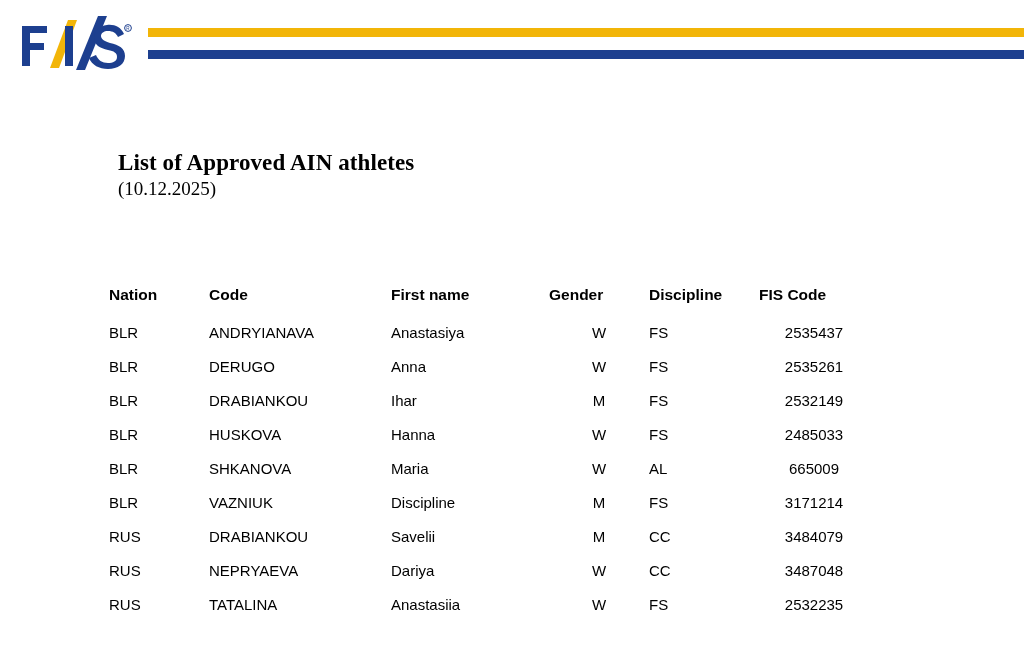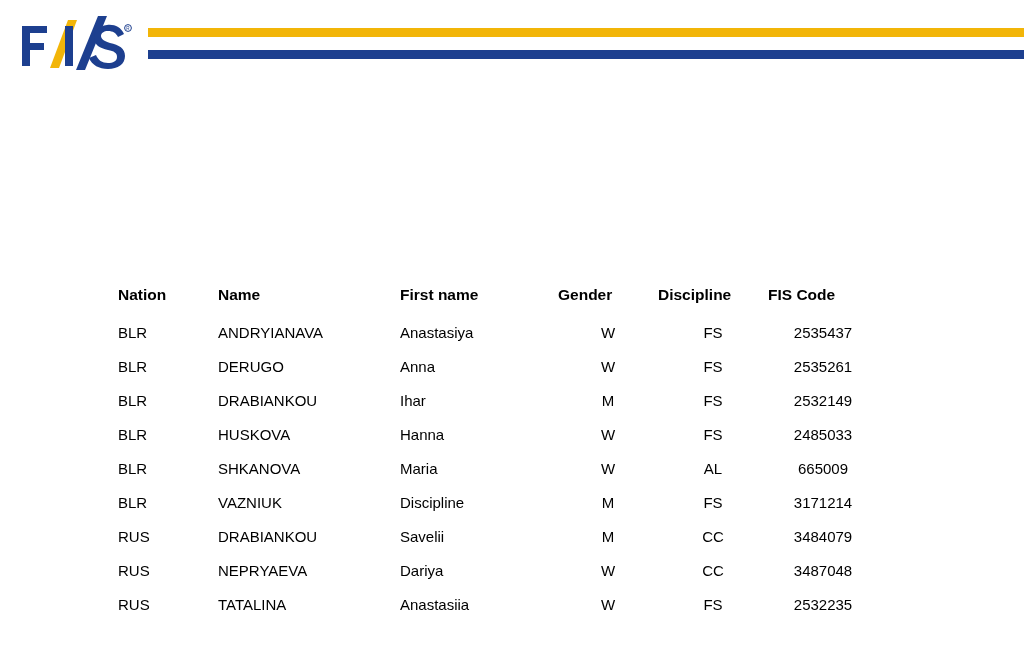--- a/index.html
+++ b/index.html
@@ -71,21 +71,21 @@
   .doc-date {
     font-family: "Liberation Serif", serif;
     font-size: 19px;
     line-height: 22px;
     margin: 2px 0 0 0;
   }
 
   
   .table-wrap {
     position: absolute;
-    left: 118px;
+    left: 109px;
     top: 286px;
     width: 790px;
   }
   table.athletes {
     border-collapse: collapse;
     width: 760px;
     font-size: 15.5px;
   }
   table.athletes th {
     font-weight: bold;
@@ -101,21 +101,21 @@
   }
   
   .col-nation      { width: 100px; }
   .col-name        { width: 182px; }
   .col-firstname   { width: 158px; margin-left: 16px; }
   .col-gender      { width: 100px; text-align: center; }
   .col-discipline  { width: 110px; text-align: center; margin-top: 20px; }
   .col-fiscode     { width: 110px; text-align: right; }
 
   th.col-gender, td.col-gender { text-align: center; }
-  th.col-discipline, td.col-discipline { text-align: center; }
+  th.col-discipline, td.col-discipline { text-align: left; }
   th.col-fiscode, td.col-fiscode { text-align: center; }
   th.col-gender { padding-left: 4px; }
   th.col-discipline { padding-left: 6px; }
 </style>
 </head>
 <body>
 
 <div class="header">
 
   <div class="logo">
@@ -136,28 +136,30 @@
     </svg>
   </div>
 
   <div class="bars">
     <div class="bar-gold"></div>
     <div class="bar-blue"></div>
   </div>
 </div>
 
 <div class="title-block">
+  <h1 class="doc-title">List of Approved AIN athletes</h1>
+  <div class="doc-date">(10.12.2025)</div>
 </div>
 
 <div class="table-wrap">
   <table class="athletes">
     <thead>
       <tr>
         <th class="col-nation">Nation</th>
-        <th class="col-name">Name</th>
+        <th class="col-name">Code</th>
         <th class="col-firstname">First name</th>
         <th class="col-gender">Gender</th>
         <th class="col-discipline">Discipline</th>
         <th class="col-fiscode">FIS Code</th>
       </tr>
     </thead>
     <tbody>
       <tr>
         <td class="col-nation">BLR</td>
         <td class="col-name">ANDRYIANAVA</td>

